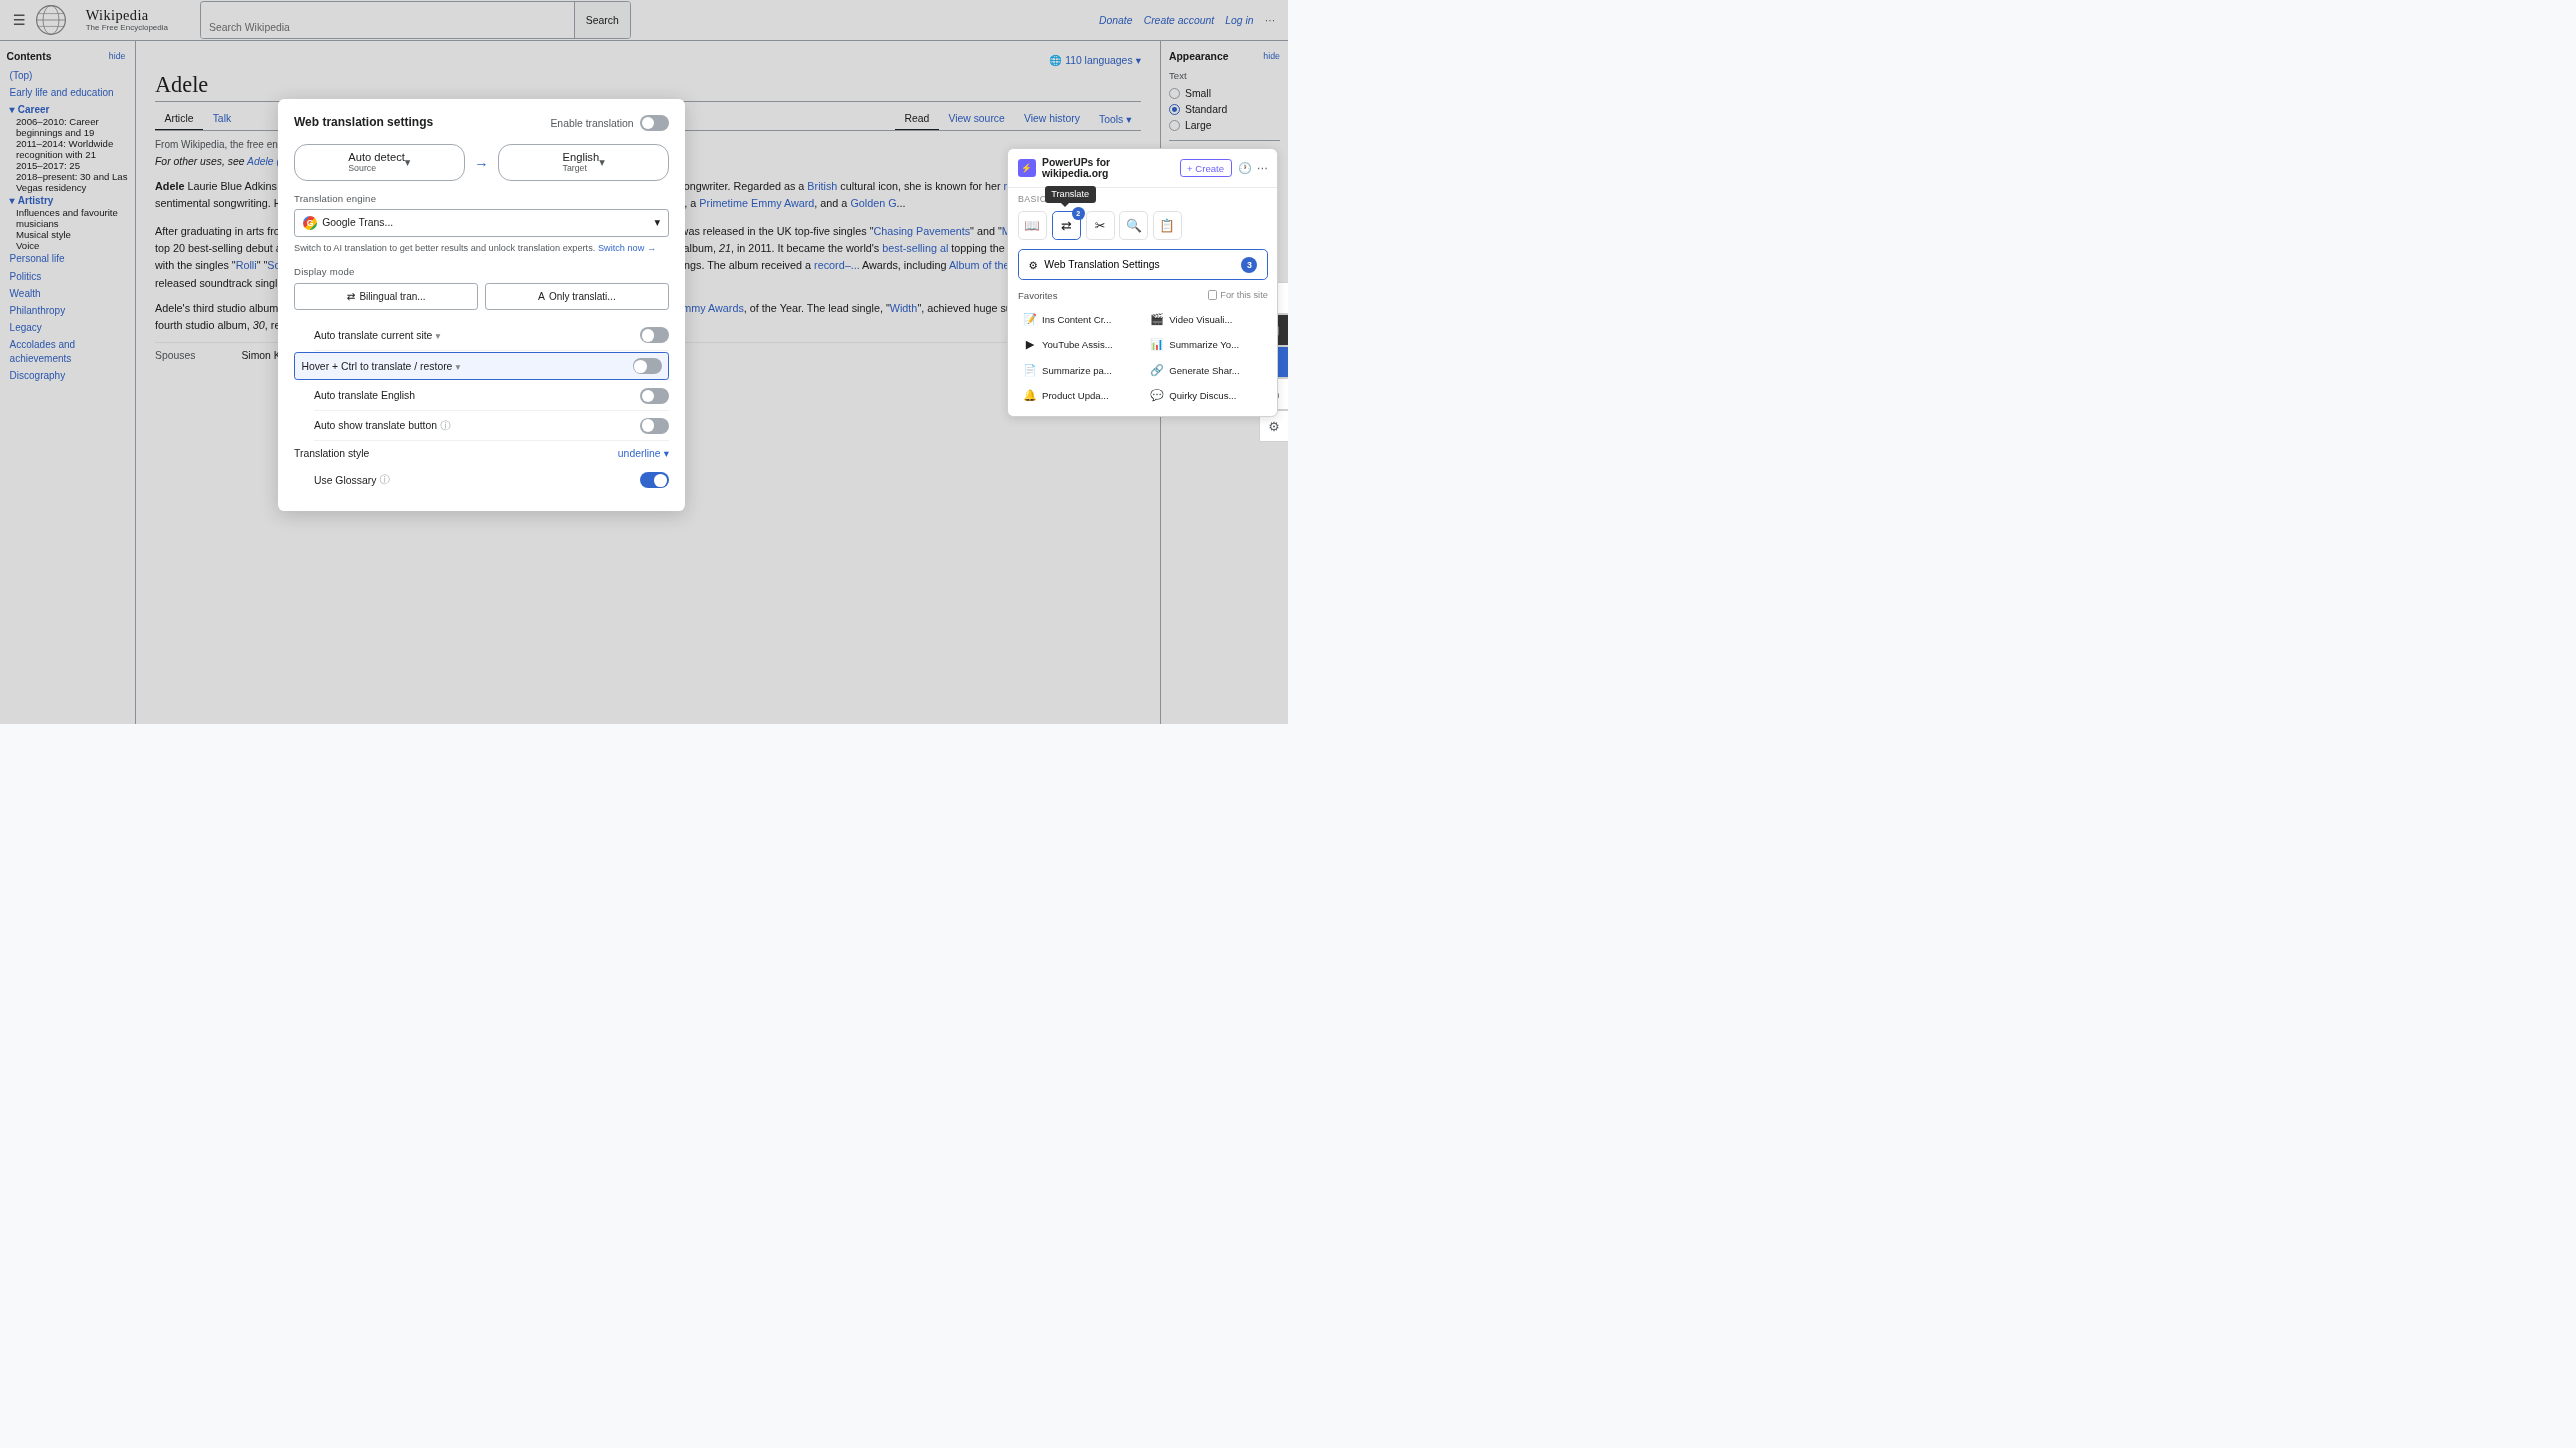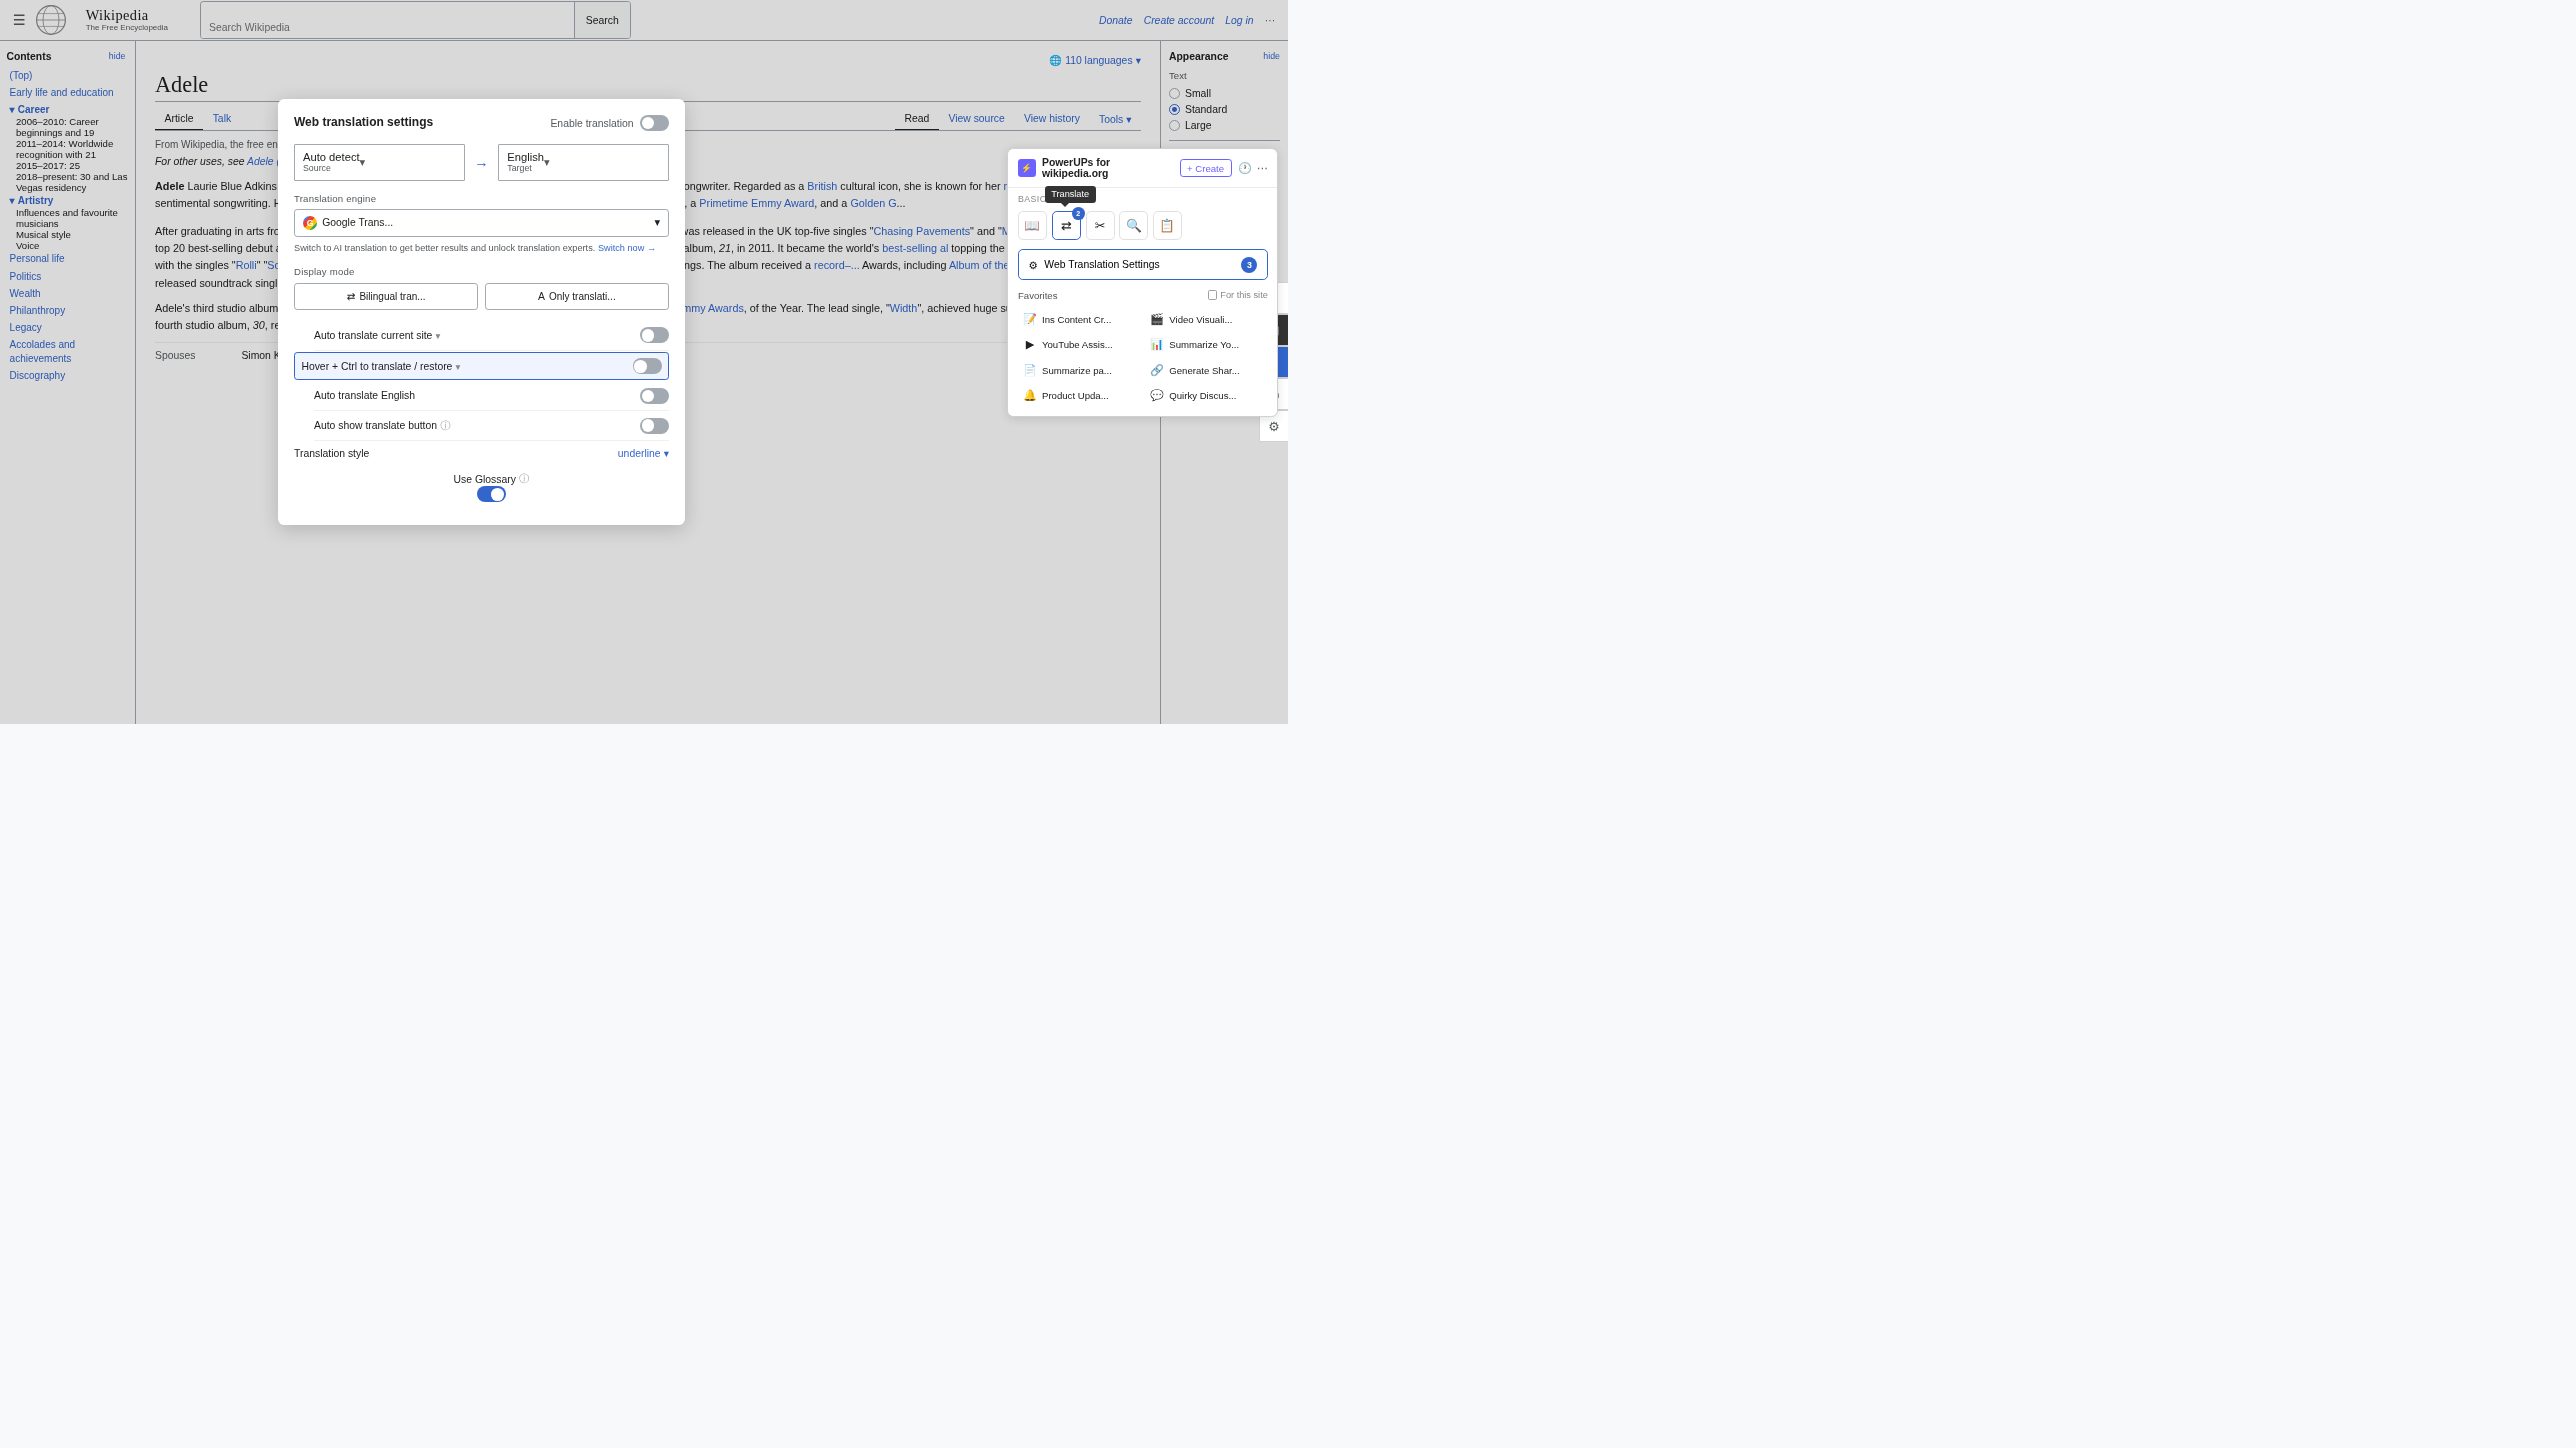--- a/index.html
+++ b/index.html
@@ -350,26 +350,26 @@
     
     .lang-selector {
       display: flex;
       align-items: center;
       gap: 6.4px;
       margin-bottom: 12.8px;
     }
     .lang-box {
       flex: 1;
       border: 0.8px solid #a2a9b1;
-      border-radius: 1px;
+      border-radius: 13px;
       padding: 6.4px 8px;
       cursor: pointer;
       display: flex;
       align-items: center;
-      justify-content: flex-start;
+      justify-content: center;
       background: white;
     }
     .lang-box-inner { display: flex; flex-direction: column; }
     .lang-name { font-size: 11.2px; font-weight: 500; }
     .lang-role { font-size: 8.8px; color: #54595d; }
     .lang-arrow { color: #54595d; font-size: 11.2px; }
     .lang-swap {
       color: #3366cc;
       font-size: 14.4px;
       cursor: pointer;
@@ -452,21 +452,21 @@
     
     .toggle-row {
       display: flex;
       align-items: center;
       justify-content: space-between;
       padding: 6.4px 0;
       font-size: 10.4px;
       border-bottom: 0.8px solid #f0f0f0;
       margin-left: 20px;
     }
-    .toggle-row:last-child { border-bottom: none; flex-direction: column; }
+    .toggle-row:last-child { border-bottom: none; }
     .toggle-row-label {
       display: flex;
       align-items: center;
       gap: 3.2px;
     }
     .info-icon {
       color: #a2a9b1;
       font-size: 10.4px;
       cursor: help;
     }

